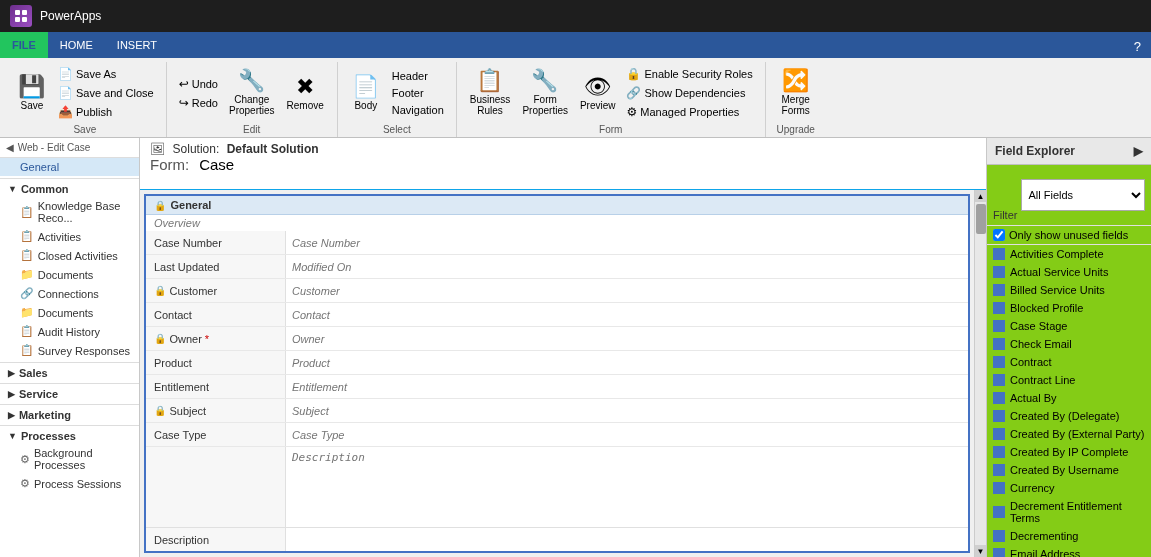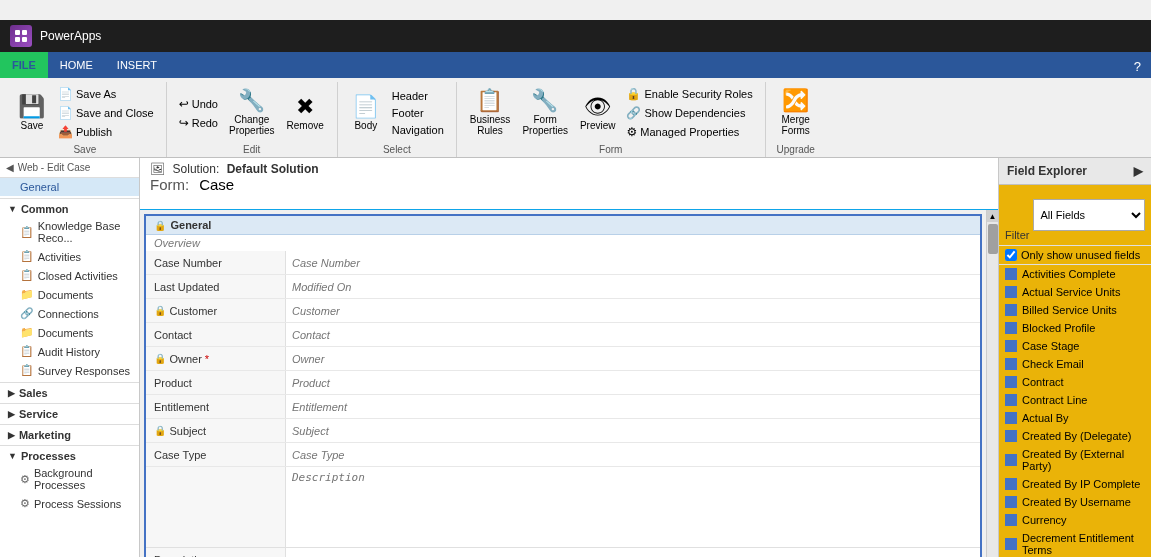--- a/index.html
+++ b/index.html
@@ -6,21 +6,20 @@
     body { font-family: 'Segoe UI', Tahoma, Geneva, Verdana, sans-serif; font-size: 12px; background: #f0f0f0; overflow: hidden; }
 
     
     #title-bar {
       height: 32px;
       background: #1e1e1e;
       display: flex;
       align-items: center;
       padding: 0 10px;
       color: white;
-      margin-top: 20px;
     }
     #title-bar .app-icon {
       width: 22px; height: 22px;
       background: linear-gradient(135deg, #6e2f8e, #9b4fc1);
       border-radius: 3px;
       display: flex; align-items: center; justify-content: center;
       margin-right: 8px;
     }
     #title-bar .app-icon svg { width: 14px; height: 14px; }
 
@@ -241,22 +240,22 @@
       padding: 4px 6px;
       resize: none;
     }
     .form-desc-row {
       display: flex;
       min-height: 80px;
     }
 
     
     #field-explorer {
-      width: 153px;
-      background: #eab308;
+      width: 165px;
+      background: #84cc16;
       border-left: 1px solid #c8c8c8;
       display: flex;
       flex-direction: column;
       flex-shrink: 0;
     }
     #field-explorer-header {
       display: flex;
       align-items: center;
       justify-content: space-between;
       padding: 6px 8px;

